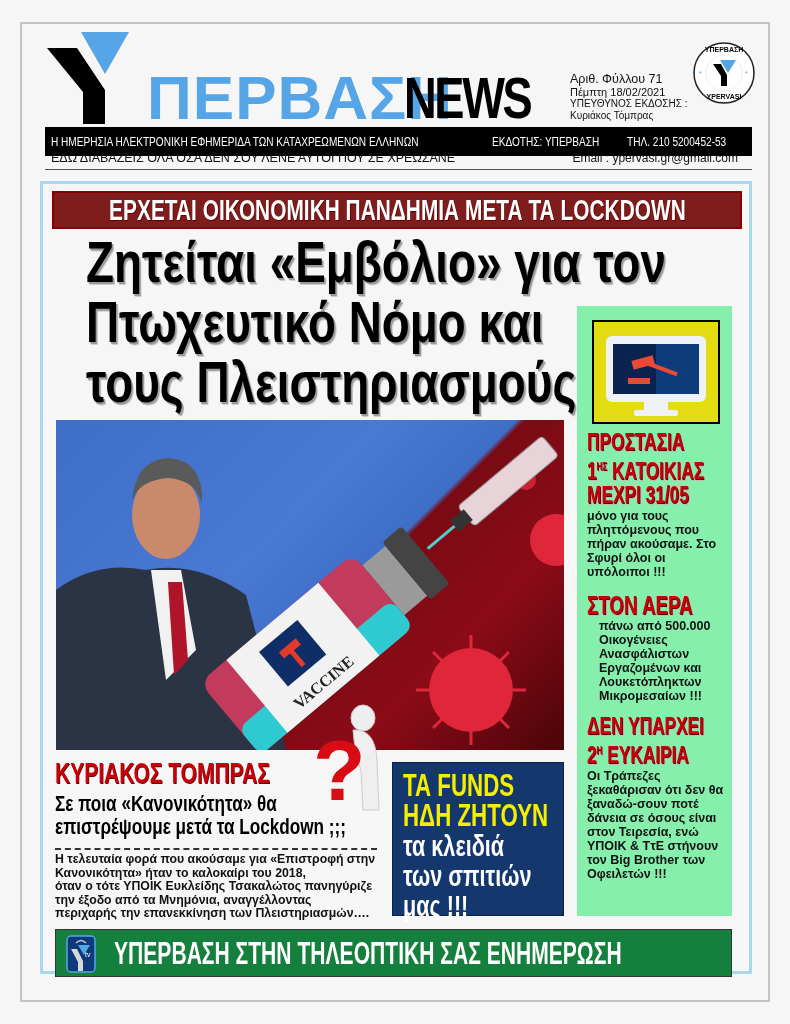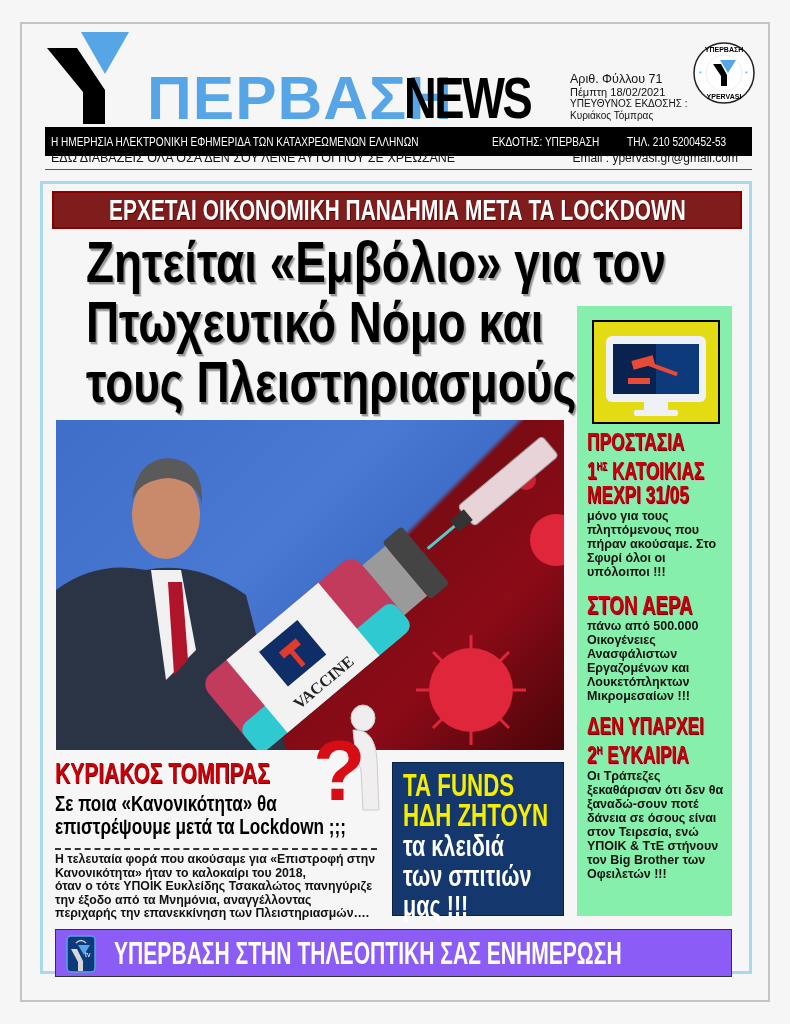--- a/index.html
+++ b/index.html
@@ -147,21 +147,21 @@
   .funds .y, .funds .w {
     display: block; white-space: nowrap; font-weight: bold;
     transform-origin: left top; transform: scaleX(0.72);
   }
   .funds .y { color: #f5ee00; font-size: 31px; line-height: 30px; }
   .funds .w { color: #fff; font-size: 30px; line-height: 30px; }
 
   
   .footer-banner {
     position: absolute; left: 55px; top: 929px; width: 677px; height: 48px;
-    background: #8b5cf6; border: 1px solid #333;
+    background: #15803d; border: 1px solid #333;
   }
   .footer-banner .tv-icon {
     position: absolute; left: 10px; top: 5px; width: 30px; height: 38px;
   }
   .footer-banner .label {
     position: absolute; left: 58px; top: 7px; white-space: nowrap;
     color: #fff; font-weight: bold; font-size: 31px; line-height: 34px;
     transform-origin: left top; transform: scaleX(0.68);
   }
 </style>
@@ -287,21 +287,21 @@
   <div class="side-head" style="top:124px;">
     <span>ΠΡΟΣΤΑΣΙΑ</span><br>
     <span>1</span><sup>ΗΣ</sup><span> ΚΑΤΟΙΚΙΑΣ</span><br>
     <span>ΜΕΧΡΙ 31/05</span>
   </div>
   <p class="side-body" style="top:203px;">μόνο για τους πληττόμενους που πήραν ακούσαμε. Στο Σφυρί όλοι οι υπόλοιποι !!!</p>
 
   <div class="side-head" style="top:286px; font-size:26px; line-height:26px;">
     <span>ΣΤΟΝ ΑΕΡΑ</span>
   </div>
-  <p class="side-body" style="top:313px;">πάνω από 500.000 Οικογένειες Ανασφάλιστων Εργαζομένων και Λουκετόπληκτων Μικρομεσαίων !!!</p>
+  <p class="side-body" style="top:313px;margin-left:12px;">πάνω από 500.000 Οικογένειες Ανασφάλιστων Εργαζομένων και Λουκετόπληκτων Μικρομεσαίων !!!</p>
 
   <div class="side-head" style="top:408px;">
     <span>ΔΕΝ ΥΠΑΡΧΕΙ</span><br>
     <span>2</span><sup>Η</sup><span> ΕΥΚΑΙΡΙΑ</span>
   </div>
   <p class="side-body" style="top:463px;">Οι Τράπεζες ξεκαθάρισαν ότι δεν θα ξαναδώ-σουν ποτέ δάνεια σε όσους είναι στον Τειρεσία, ενώ ΥΠΟΙΚ &amp; ΤτΕ στήνουν τον Big Brother των Οφειλετών !!!</p>
 </aside>
 
 <div class="story-name">ΚΥΡΙΑΚΟΣ ΤΟΜΠΡΑΣ</div>
 <div class="story-sub">

